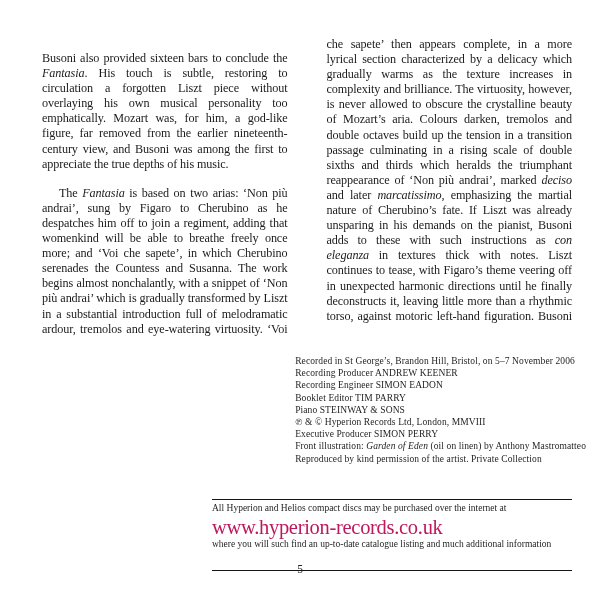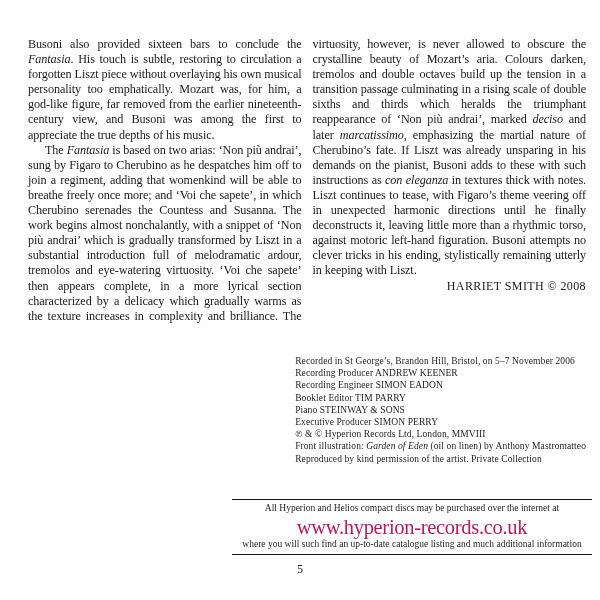--- a/index.html
+++ b/index.html
@@ -24,21 +24,21 @@
     width: 558px;
     height: 300px;
     column-count: 2;
     column-gap: 11px;
     column-fill: auto;
     text-align: justify;
     font-size: 12.2px;
     line-height: 15.1px;
     letter-spacing: -0.1px;
   }
-  .article p { margin: 0; }
+  .article p { margin: 14px; }
   .article p.indent { text-indent: 17px; }
   .it { font-style: italic; }
   .byline {
     text-align: right;
     font-size: 12px;
     letter-spacing: 0.4px;
     margin-top: 3px;
     text-indent: 0;
   }
   
@@ -49,27 +49,27 @@
     text-align: left;
     font-size: 9.5px;
     line-height: 12.2px;
     letter-spacing: 0.1px;
     color: #1e1e1e;
   }
   .credits .gap { }
   
   .purchase-box {
     position: absolute;
-    right: 8px;
+    right: 28px;
     top: 499px;
     width: 360px;
     border-top: 1.8px solid #141414;
     border-bottom: 1.8px solid #141414;
-    text-align: center;
-    padding: 3px 0 4px 0;
+    text-align: left;
+    padding: 3px 0 20px 0;
     color: #1e1e1e;
   }
   .purchase-small {
     font-size: 9.5px;
     line-height: 11.5px;
   }
   .url-line {
     font-size: 20.5px;
     line-height: 24px;
     letter-spacing: -0.3px;
@@ -95,22 +95,22 @@
     <p class="indent"><span>The </span><span class="it">Fantasia</span><span> is based on two arias: ‘Non più andrai’, sung by Figaro to Cherubino as he despatches him off to join a regiment, adding that womenkind will be able to breathe freely once more; and ‘Voi che sapete’, in which Cherubino serenades the Countess and Susanna. The work begins almost nonchalantly, with a snippet of ‘Non più andrai’ which is gradually transformed by Liszt in a substantial introduction full of melodramatic ardour, tremolos and eye-watering virtuosity. ‘Voi che sapete’ then appears complete, in a more lyrical section characterized by a delicacy which gradually warms as the texture increases in complexity and brilliance. The virtuosity, however, is never allowed to obscure the crystalline beauty of Mozart’s aria. Colours darken, tremolos and double octaves build up the tension in a transition passage culminating in a rising scale of double sixths and thirds which heralds the triumphant reappearance of ‘Non più andrai’, marked </span><span class="it">deciso</span><span> and later </span><span class="it">marcatissimo</span><span>, emphasizing the martial nature of Cherubino’s fate. If Liszt was already unsparing in his demands on the pianist, Busoni adds to these with such instructions as </span><span class="it">con eleganza</span><span> in textures thick with notes. Liszt continues to tease, with Figaro’s theme veering off in unexpected harmonic directions until he finally deconstructs it, leaving little more than a rhythmic torso, against motoric left-hand figuration. Busoni attempts no clever tricks in his ending, stylistically remaining utterly in keeping with Liszt.</span></p>
     <p class="byline">HARRIET SMITH © 2008</p>
   </div>
 
   <div class="credits">
     <div>Recorded in St George’s, Brandon Hill, Bristol, on 5–7 November 2006</div>
     <div>Recording Producer ANDREW KEENER</div>
     <div>Recording Engineer SIMON EADON</div>
     <div>Booklet Editor TIM PARRY</div>
     <div>Piano STEINWAY &amp; SONS</div>
+    <div>℗ &amp; © Hyperion Records Ltd, London, MMVIII</div>
     <div>Executive Producer SIMON PERRY</div>
-    <div>℗ &amp; © Hyperion Records Ltd, London, MMVIII</div>
     <div class="gap"><span>Front illustration: </span><span class="it">Garden of Eden</span><span> (oil on linen) by Anthony Mastromatteo</span></div>
     <div>Reproduced by kind permission of the artist. Private Collection</div>
   </div>
 
   <div class="purchase-box">
     <div class="purchase-small">All Hyperion and Helios compact discs may be purchased over the internet at</div>
     <div class="url-line">www.hyperion-records.co.uk</div>
     <div class="purchase-small">where you will such find an up-to-date catalogue listing and much additional information</div>
   </div>
 

